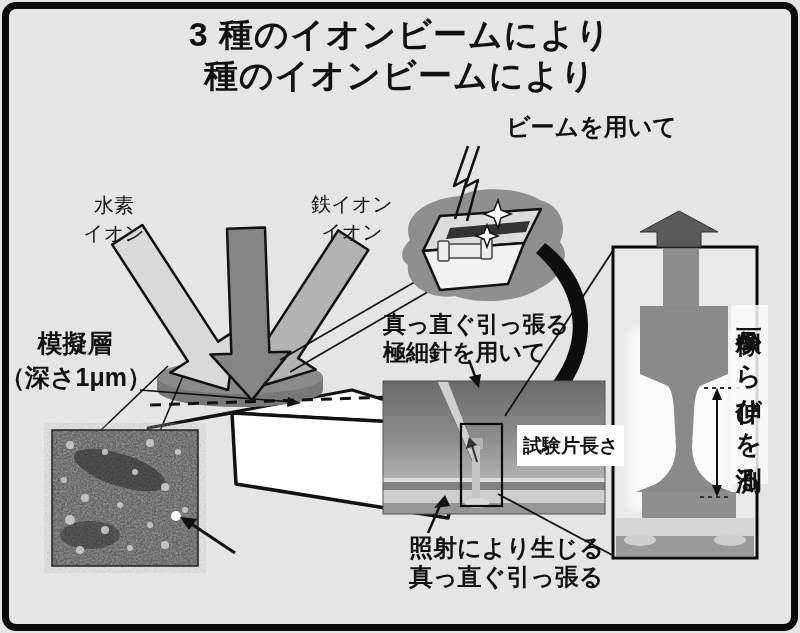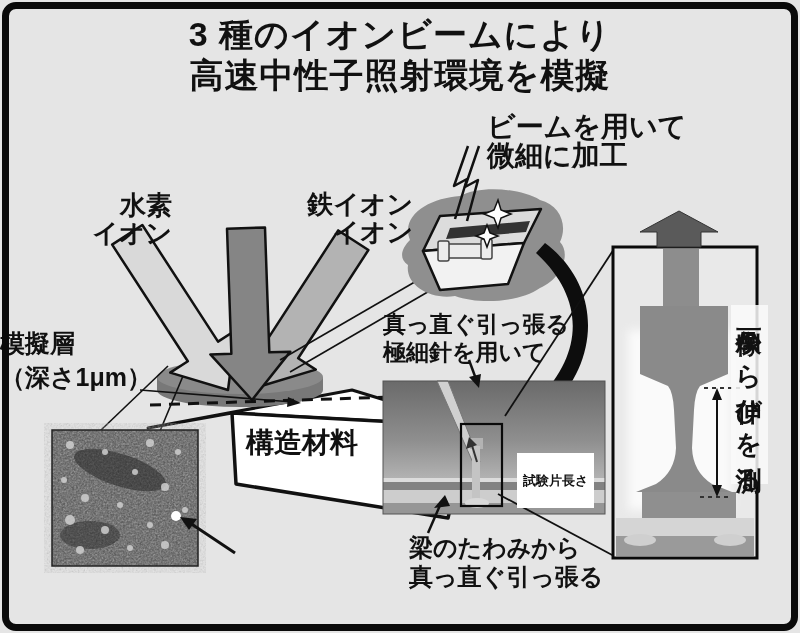--- a/index.html
+++ b/index.html
@@ -3,30 +3,30 @@
 <meta charset="utf-8">
 <style>
   html,body{margin:0;padding:0;background:#fff;}
   .canvas{position:relative;width:800px;height:633px;background:#e5e5e5;overflow:hidden;
           font-family:"Liberation Sans","DejaVu Sans",sans-serif;color:#111;}
   .frame{position:absolute;left:2px;top:2px;right:2px;bottom:2px;
          border:7px solid #0a0a0a;border-radius:14px;pointer-events:none;}
   svg.layer{position:absolute;left:0;top:0;width:800px;height:633px;}
   .txt{position:absolute;color:#111;white-space:nowrap;}
   .title{left:0;right:0;top:14px;text-align:center;font-size:34px;font-weight:800;line-height:41px;letter-spacing:1px;}
-  .beamproc{left:487px;top:112px;font-size:28px;font-weight:600;line-height:29px;}
-  .ion{font-size:26px;font-weight:700;line-height:28px;text-align:right;}
+  .beamproc{left:506px;top:112px;font-size:24px;font-weight:600;line-height:29px;}
+  .ion{font-size:20px;font-weight:400;line-height:28px;text-align:center;}
   .hydrogen{left:56px;top:191px;width:116px;}
   .iron{left:186px;top:176px;width:120px;}
   .helium{left:291px;top:190px;width:122px;}
-  .simlayer{left:0;top:326px;width:150px;text-align:left;font-size:25px;font-weight:700;line-height:34px;}
+  .simlayer{left:0;top:326px;width:150px;text-align:center;font-size:25px;font-weight:700;line-height:34px;}
   .structmat{left:246px;top:424px;font-size:28px;font-weight:700;}
   .needlepull{left:383px;top:310px;font-size:23px;font-weight:600;line-height:28px;}
-  .speclen{left:517px;top:453px;font-size:13px;font-weight:600;line-height:25px;
-           background:#fff;padding:15px 6px;}
+  .speclen{left:517px;top:425px;font-size:19px;font-weight:600;line-height:25px;
+           background:#fff;padding:8px 6px;}
   .microgaps{left:212px;top:540px;font-size:23px;font-weight:600;line-height:28px;}
   .beamdefl{left:409px;top:533px;font-size:24px;font-weight:600;line-height:29px;}
   .elong{left:731px;top:305px;font-size:26px;font-weight:600;
          writing-mode:vertical-rl;text-orientation:upright;letter-spacing:3px;
          background:rgba(250,250,250,0.85);padding:2px 1px;}
 </style>
 </head>
 <body>
 
 <div class="canvas">
@@ -208,59 +208,57 @@
         <polygon points="717,388 712,400 722,400" fill="#111"></polygon>
         <polygon points="717,497 712,485 722,485" fill="#111"></polygon>
       </g>
     </g>
 
     <polygon points="679,211 718,232 701,232 701,247 657,247 657,232 640,232" stroke="#333" stroke-width="1" fill="#5a5a5a"></polygon>
   </svg>
 
   <div class="txt title">
     <div>3 種のイオンビームにより</div>
-    <div>高速中性子照射環境を模擬</div>
+    <div>種のイオンビームにより</div>
   </div>
 
   <div class="txt beamproc">
     <div>ビームを用いて</div>
-    <div>微細に加工</div>
   </div>
 
   <div class="txt ion hydrogen">
     <div>水素</div>
     <div>イオン</div>
   </div>
 
   <div class="txt ion iron">
   </div>
 
   <div class="txt ion helium">
     <div>鉄イオン</div>
     <div>イオン</div>
   </div>
 
   <div class="txt simlayer">
     <div>模擬層</div>
     <div>（深さ1μm）</div>
   </div>
 
-  <div class="txt structmat">構造材料</div>
 
   <div class="txt needlepull">
     <div>真っ直ぐ引っ張る</div>
     <div>極細針を用いて</div>
   </div>
 
   <div class="txt speclen">
     <div>試験片長さ</div>
   </div>
 
 
   <div class="txt beamdefl">
-    <div>梁のたわみから</div>
+    <div>照射により生じる</div>
     <div>真っ直ぐ引っ張る</div>
   </div>
 
   <div class="txt elong">画像から伸びを測る</div>
 
   <div class="frame"></div>
 </div>
 
 </body></html>

